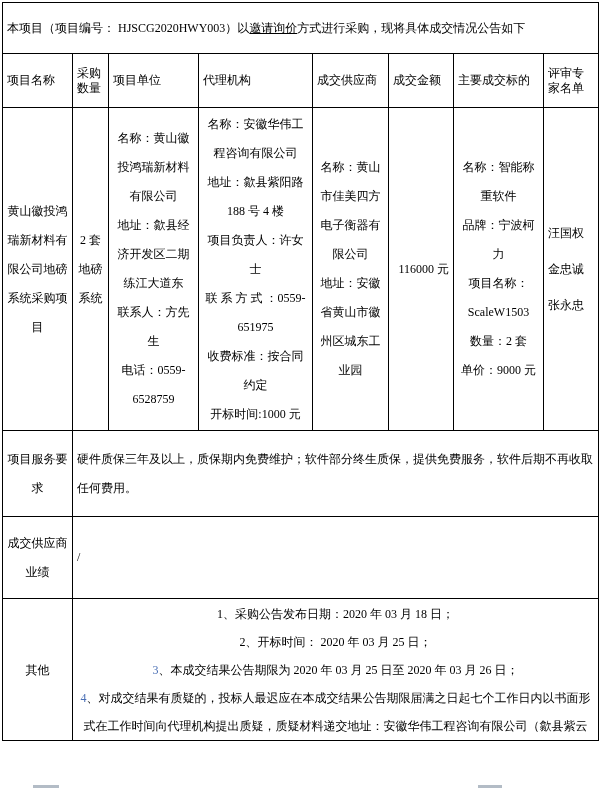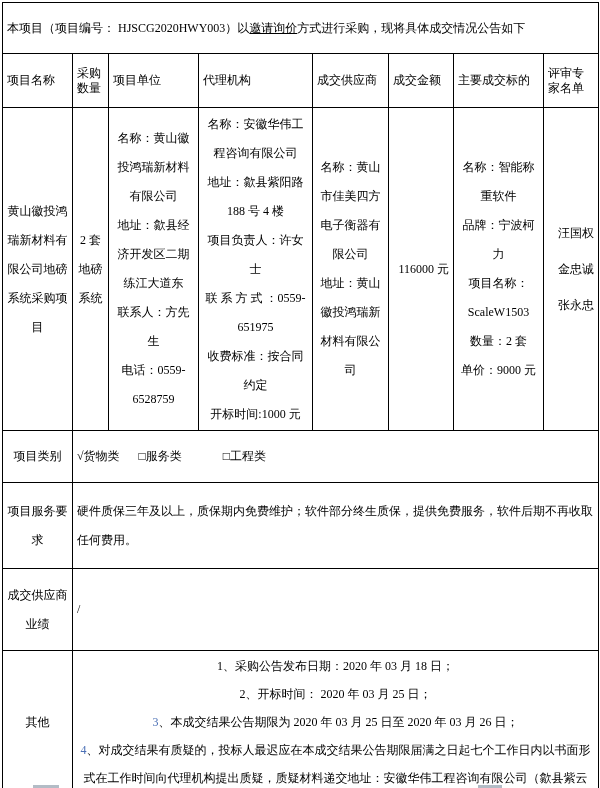--- a/index.html
+++ b/index.html
@@ -33,21 +33,21 @@
   }
   td.title-cell .u{text-decoration:underline;}
   tr.head td{
     height:53px;
     text-align:left;
     line-height:15px;
   }
   tr.main td{height:322px;}
   td.cell-project-name{padding:0 6px;}
   td.cell-amount{text-align:right;}
-  td.cell-experts{text-align:right;}
+  td.cell-experts{text-align:left;}
   td.cell-experts .expert{line-height:29px;margin:7px 0;}
   .para{text-align:center;}
   tr.category td{height:51px;}
   .cat-opt1{margin-right:16px;}
   .cat-opt2{margin-right:38px;}
   tr.service td{height:85px;}
   .service-text{font-weight:normal;}
   tr.performance td{height:81px;}
   tr.other td{height:141px;line-height:28px;}
   .label-cell{text-align:center;line-height:25px;}
@@ -109,47 +109,39 @@
       <td>
         <div class="para">名称：安徽华伟工程咨询有限公司</div>
         <div class="para">地址：歙县紫阳路188 号 4 楼</div>
         <div class="para">项目负责人：许女士</div>
         <div class="para">联 系 方 式 ：0559-651975</div>
         <div class="para">收费标准：按合同约定</div>
         <div class="para">开标时间:1000 元</div>
       </td>
       <td>
         <div class="para">名称：黄山市佳美四方电子衡器有限公司</div>
-        <div class="para">地址：黄山徽投鸿瑞新材料有限公司</div>
+        <div class="para">地址：安徽省黄山市徽州区城东工业园</div>
       </td>
       <td class="cell-amount">
         <div>116000 元</div>
       </td>
       <td>
         <div class="para">名称：智能称重软件</div>
         <div class="para">品牌：宁波柯力</div>
         <div class="para">项目名称：ScaleW1503</div>
         <div class="para">数量：2 套</div>
         <div class="para">单价：9000 元</div>
       </td>
       <td class="cell-experts">
         <div class="expert">汪国权</div>
         <div class="expert">金忠诚</div>
         <div class="expert">张永忠</div>
       </td>
     </tr>
 
-    <tr class="category">
-      <td class="label-cell">项目类别</td>
-      <td colspan="7">
-        <span class="cat-opt1">√货物类</span>
-        <span class="cat-opt2">□服务类</span>
-        <span>□工程类</span>
-      </td>
-    </tr>
 
     <tr class="service">
       <td class="label-cell">项目服务要求</td>
       <td colspan="7">
         <div class="service-text">硬件质保三年及以上，质保期内免费维护；软件部分终生质保，提供免费服务，软件后期不再收取任何费用。</div>
       </td>
     </tr>
 
     <tr class="performance">
       <td class="label-cell">成交供应商业绩</td>

